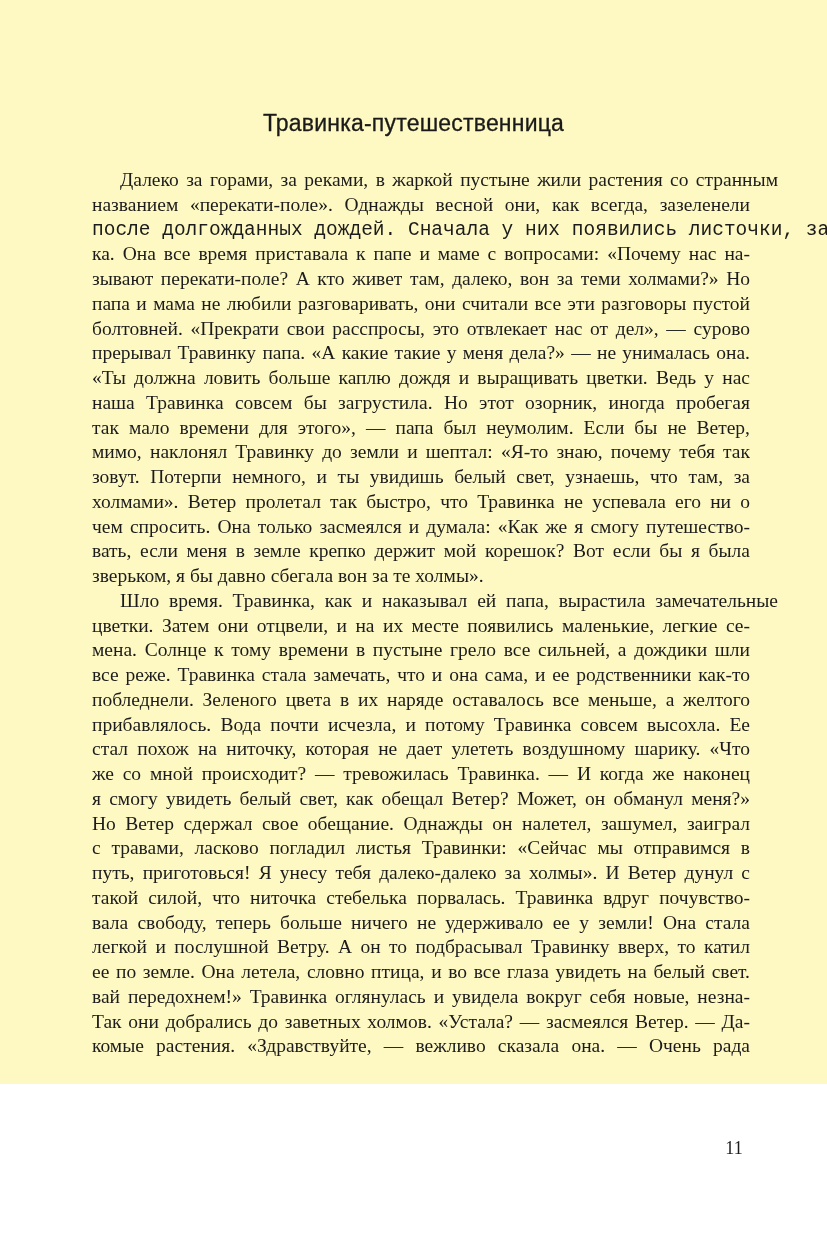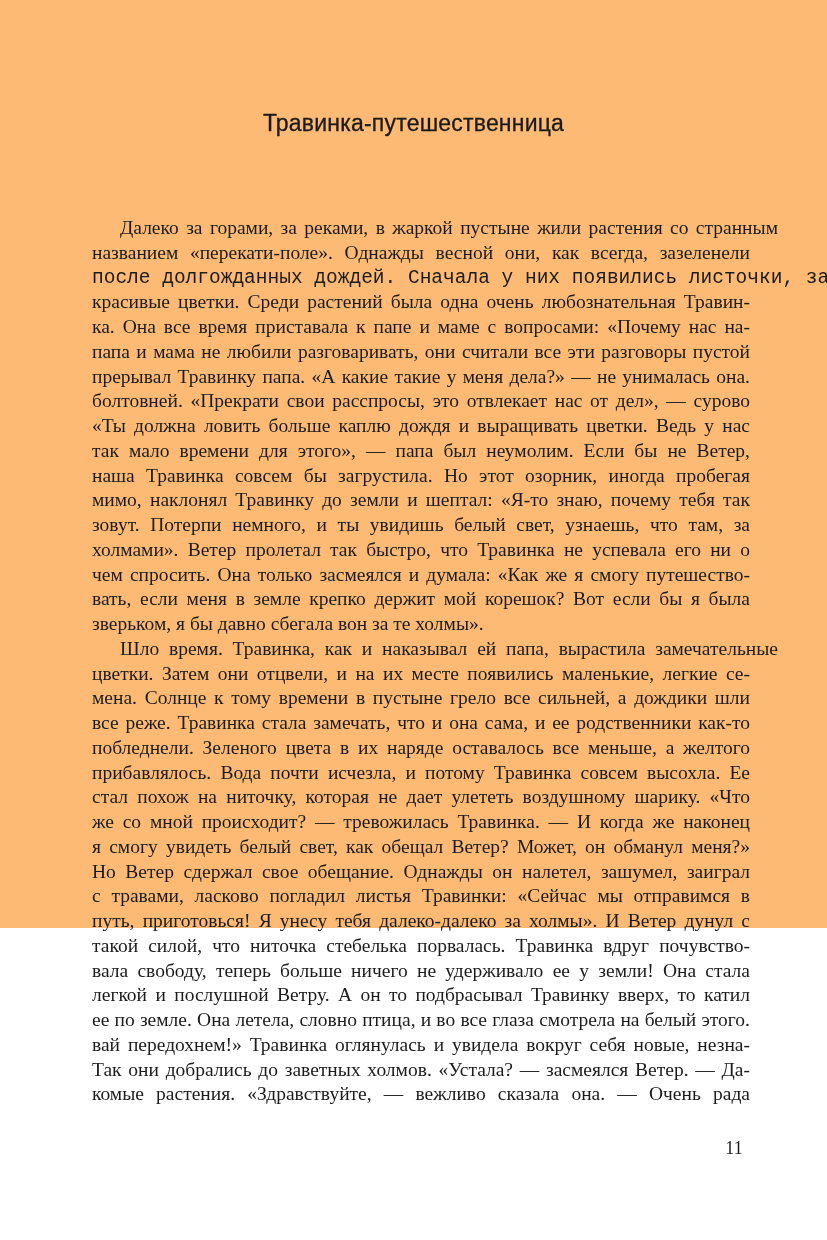--- a/index.html
+++ b/index.html
@@ -11,43 +11,42 @@
       width: 827px;
       height: 1240px;
       position: relative;
       overflow: hidden;
     }
     .page {
       position: absolute;
       left: 0;
       top: 0;
       width: 827px;
-      height: 928px;
-      background: #fdba74;
+      height: 1084px;
+      background: #fef9c3;
     }
     .title {
       position: absolute;
       left: 0;
       width: 827px;
       top: 110px;
       text-align: center;
       font-family: "Liberation Sans", "DejaVu Sans", sans-serif;
       font-size: 23px;
       color: #1a1a1a;
       letter-spacing: 0.2px;
       margin: 0;
       font-weight: normal;
       -webkit-text-stroke: 0.3px #1a1a1a;
     }
     .body-text {
       position: absolute;
       left: 92px;
       top: 168px;
       width: 658px;
-      margin-top: 48px;
     }
     .line {
       display: block;
       height: 24.76px;
       line-height: 24.76px;
       font-family: "Liberation Serif", "DejaVu Serif", serif;
       font-size: 19.5px;
       color: #1c1c1c;
       white-space: nowrap;
       text-align: justify;
@@ -76,28 +75,28 @@
 <body>
 
 <div class="page">
   <h1 class="title">Травинка-путешественница</h1>
 
   <div class="body-text">
     <div>
       <span class="line indent" style="display: block; width: 658px; text-align-last: justify;">Далеко за горами, за реками, в жаркой пустыне жили растения со странным</span>
       <span class="line" style="display: block; width: 658px; text-align-last: justify;">названием «перекати-поле». Однажды весной они, как всегда, зазеленели</span>
       <span class="line" style="display: block; width: 658px; text-align-last: justify; font-family: Liberation Mono, monospace;">после долгожданных дождей. Сначала у них появились листочки, затем —</span>
-      <span class="line" style="display: block; width: 658px; text-align-last: justify;">красивые цветки. Среди растений была одна очень любознательная Травин-</span>
       <span class="line" style="display: block; width: 658px; text-align-last: justify;">ка. Она все время приставала к папе и маме с вопросами: «Почему нас на-</span>
+      <span class="line" style="display: block; width: 658px; text-align-last: justify;">зывают перекати-поле? А кто живет там, далеко, вон за теми холмами?» Но</span>
       <span class="line" style="display: block; width: 658px; text-align-last: justify;">папа и мама не любили разговаривать, они считали все эти разговоры пустой</span>
+      <span class="line" style="display: block; width: 658px; text-align-last: justify;">болтовней. «Прекрати свои расспросы, это отвлекает нас от дел», — сурово</span>
       <span class="line" style="display: block; width: 658px; text-align-last: justify;">прерывал Травинку папа. «А какие такие у меня дела?» — не унималась она.</span>
-      <span class="line" style="display: block; width: 658px; text-align-last: justify;">болтовней. «Прекрати свои расспросы, это отвлекает нас от дел», — сурово</span>
       <span class="line" style="display: block; width: 658px; text-align-last: justify;">«Ты должна ловить больше каплю дождя и выращивать цветки. Ведь у нас</span>
+      <span class="line" style="display: block; width: 658px; text-align-last: justify;">наша Травинка совсем бы загрустила. Но этот озорник, иногда пробегая</span>
       <span class="line" style="display: block; width: 658px; text-align-last: justify;">так мало времени для этого», — папа был неумолим. Если бы не Ветер,</span>
-      <span class="line" style="display: block; width: 658px; text-align-last: justify;">наша Травинка совсем бы загрустила. Но этот озорник, иногда пробегая</span>
       <span class="line" style="display: block; width: 658px; text-align-last: justify;">мимо, наклонял Травинку до земли и шептал: «Я-то знаю, почему тебя так</span>
       <span class="line" style="display: block; width: 658px; text-align-last: justify;">зовут. Потерпи немного, и ты увидишь белый свет, узнаешь, что там, за</span>
       <span class="line" style="display: block; width: 658px; text-align-last: justify;">холмами». Ветер пролетал так быстро, что Травинка не успевала его ни о</span>
       <span class="line" style="display: block; width: 658px; text-align-last: justify;">чем спросить. Она только засмеялся и думала: «Как же я смогу путешество-</span>
       <span class="line" style="display: block; width: 658px; text-align-last: justify;">вать, если меня в земле крепко держит мой корешок? Вот если бы я была</span>
       <span class="line last" style="display: block; width: 658px; text-align-last: left;">зверьком, я бы давно сбегала вон за те холмы».</span>
     </div>
     <div>
       <span class="line indent" style="display: block; width: 658px; text-align-last: justify;">Шло время. Травинка, как и наказывал ей папа, вырастила замечательные</span>
       <span class="line" style="display: block; width: 658px; text-align-last: justify;">цветки. Затем они отцвели, и на их месте появились маленькие, легкие се-</span>
@@ -107,21 +106,21 @@
       <span class="line" style="display: block; width: 658px; text-align-last: justify;">прибавлялось. Вода почти исчезла, и потому Травинка совсем высохла. Ее</span>
       <span class="line" style="display: block; width: 658px; text-align-last: justify;">стал похож на ниточку, которая не дает улететь воздушному шарику. «Что</span>
       <span class="line" style="display: block; width: 658px; text-align-last: justify;">же со мной происходит? — тревожилась Травинка. — И когда же наконец</span>
       <span class="line" style="display: block; width: 658px; text-align-last: justify;">я смогу увидеть белый свет, как обещал Ветер? Может, он обманул меня?»</span>
       <span class="line" style="display: block; width: 658px; text-align-last: justify;">Но Ветер сдержал свое обещание. Однажды он налетел, зашумел, заиграл</span>
       <span class="line" style="display: block; width: 658px; text-align-last: justify;">с травами, ласково погладил листья Травинки: «Сейчас мы отправимся в</span>
       <span class="line" style="display: block; width: 658px; text-align-last: justify;">путь, приготовься! Я унесу тебя далеко-далеко за холмы». И Ветер дунул с</span>
       <span class="line" style="display: block; width: 658px; text-align-last: justify;">такой силой, что ниточка стебелька порвалась. Травинка вдруг почувство-</span>
       <span class="line" style="display: block; width: 658px; text-align-last: justify;">вала свободу, теперь больше ничего не удерживало ее у земли! Она стала</span>
       <span class="line" style="display: block; width: 658px; text-align-last: justify;">легкой и послушной Ветру. А он то подбрасывал Травинку вверх, то катил</span>
-      <span class="line" style="display: block; width: 658px; text-align-last: justify;">ее по земле. Она летела, словно птица, и во все глаза смотрела на белый этого.</span>
+      <span class="line" style="display: block; width: 658px; text-align-last: justify;">ее по земле. Она летела, словно птица, и во все глаза увидеть на белый свет.</span>
       <span class="line" style="display: block; width: 658px; text-align-last: justify;">вай передохнем!» Травинка оглянулась и увидела вокруг себя новые, незна-</span>
       <span class="line" style="display: block; width: 658px; text-align-last: justify;">Так они добрались до заветных холмов. «Устала? — засмеялся Ветер. — Да-</span>
       <span class="line" style="display: block; width: 658px; text-align-last: justify;">комые растения. «Здравствуйте, — вежливо сказала она. — Очень рада</span>
     </div>
   </div>
 
   <div class="page-number">11</div>
 </div>
 
 </body></html>

